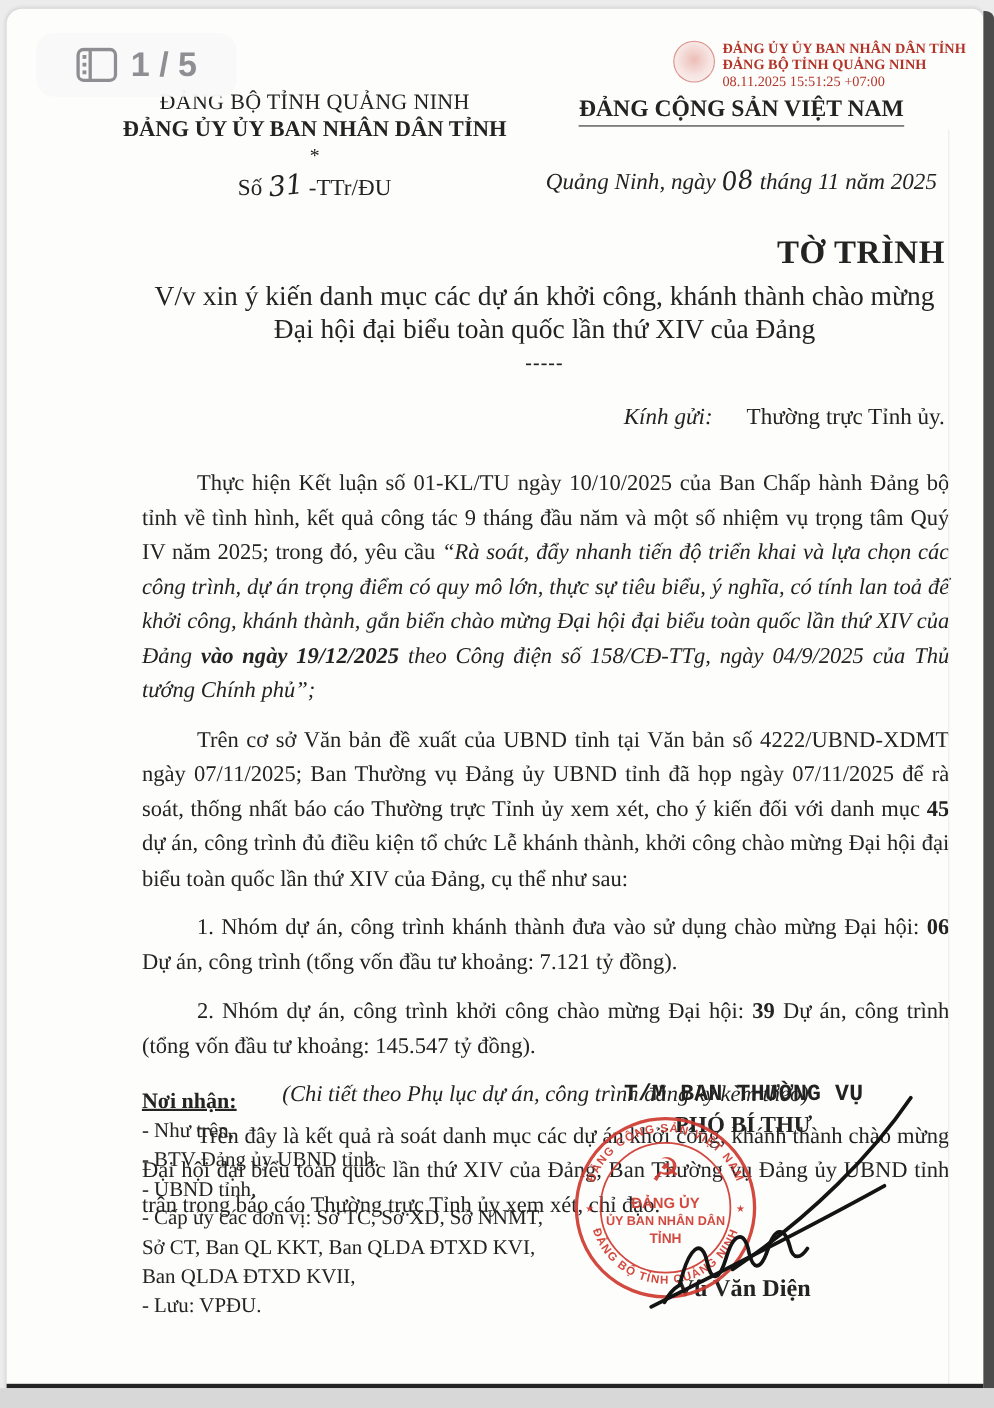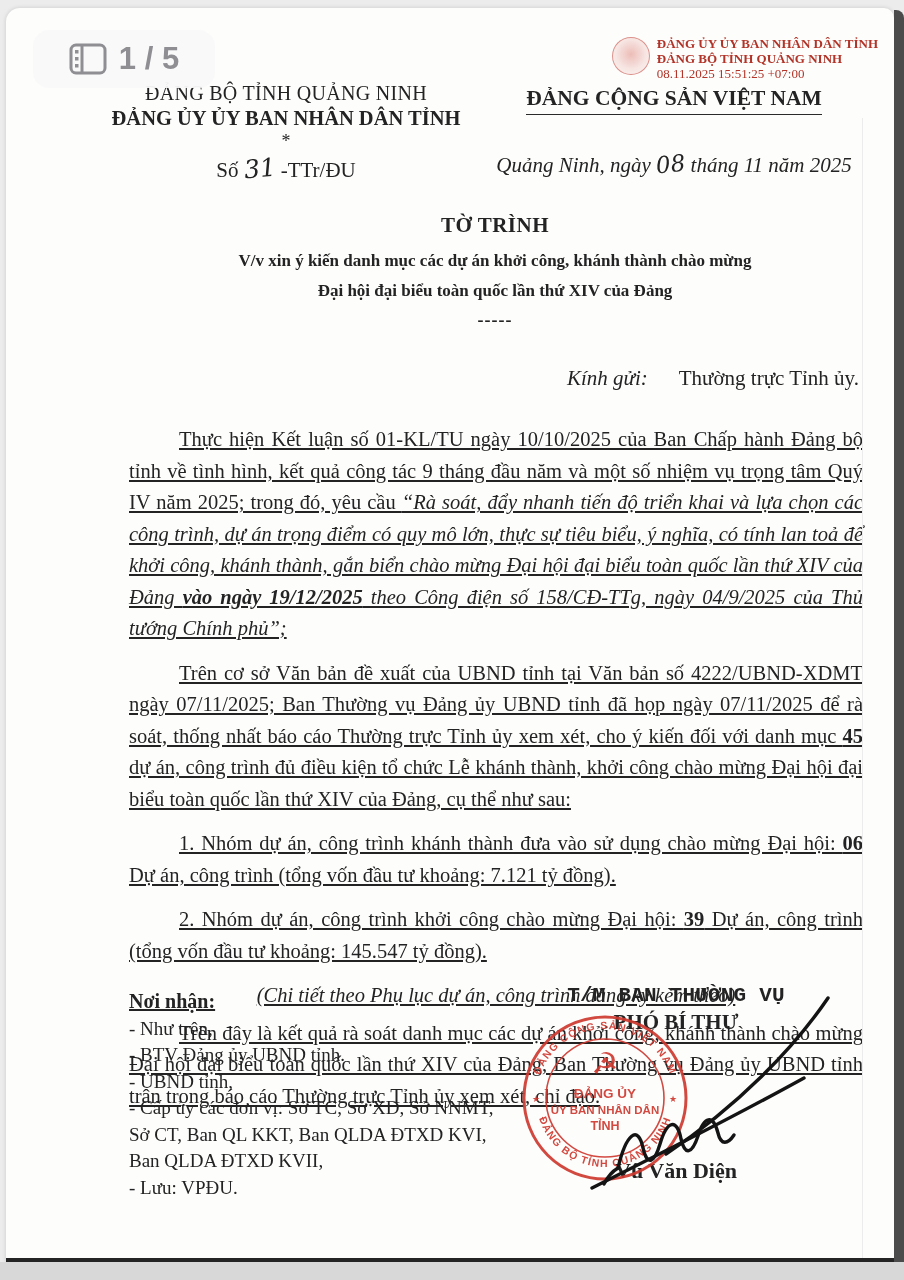--- a/index.html
+++ b/index.html
@@ -48,29 +48,29 @@
   .hdr-left .l2{font-size:20.5px;font-weight:bold;margin-top:2px;}
   .hdr-left .star{font-size:18px;margin-top:1px;}
   .hdr-left .so{font-size:21px;margin-top:4px;}
   .hdr-right{position:absolute;left:482px;top:78px;width:372px;text-align:center;}
   .hdr-right .l1{font-size:21.5px;font-weight:bold;display:inline-block;padding-bottom:3px;border-bottom:1.6px solid #2a2a2a;}
   .hdr-right .date{font-size:21px;font-style:italic;margin-top:38px;}
   .handwritten{font-family:"DejaVu Serif",serif;font-style:italic;font-size:25px;display:inline-block;transform:rotate(-6deg);line-height:1;}
 
   
   .title-block{position:absolute;left:125px;top:205px;width:728px;text-align:center;}
-  .title-main{font-size:21px;font-weight:bold;letter-spacing:.5px;}
-  .title-sub{font-size:17px;font-weight:bold;line-height:30px;margin-top:8px;}
+  .title-main{font-size:30px;font-weight:bold;letter-spacing:.5px;text-align:right;}
+  .title-sub{font-size:25px;font-weight:normal;line-height:30px;margin-top:8px;}
   .title-dashes{font-size:18px;font-weight:bold;letter-spacing:1px;margin-top:4px;}
 
   .salutation{position:absolute;left:125px;top:358px;width:728px;text-align:right;font-size:21px;}
   .salutation .lbl{font-style:italic;margin-right:26px;}
 
   
-  .doc-body{position:absolute;left:123px;top:416px;width:734px;font-size:20.5px;line-height:31.5px;text-align:justify;text-decoration:underline;}
+  .doc-body{position:absolute;left:123px;top:416px;width:734px;font-size:20.5px;line-height:31.5px;text-align:justify;}
   .doc-body p{margin:0 0 13px 0;text-indent:50px;}
   .doc-body p.center-note{text-indent:0;text-align:center;font-style:italic;margin-top:4px;margin-bottom:6px;}
   .it{font-style:italic;}
   .b{font-weight:bold;}
   .bi{font-weight:bold;font-style:italic;}
 
   
   .noi-nhan{position:absolute;left:123px;top:980px;width:370px;font-size:19px;line-height:26.5px;}
   .noi-nhan .nn-title{font-weight:bold;font-size:20px;text-decoration:underline;margin-bottom:1px;}
   .sign-block{position:absolute;left:482px;top:976px;width:376px;text-align:center;}

